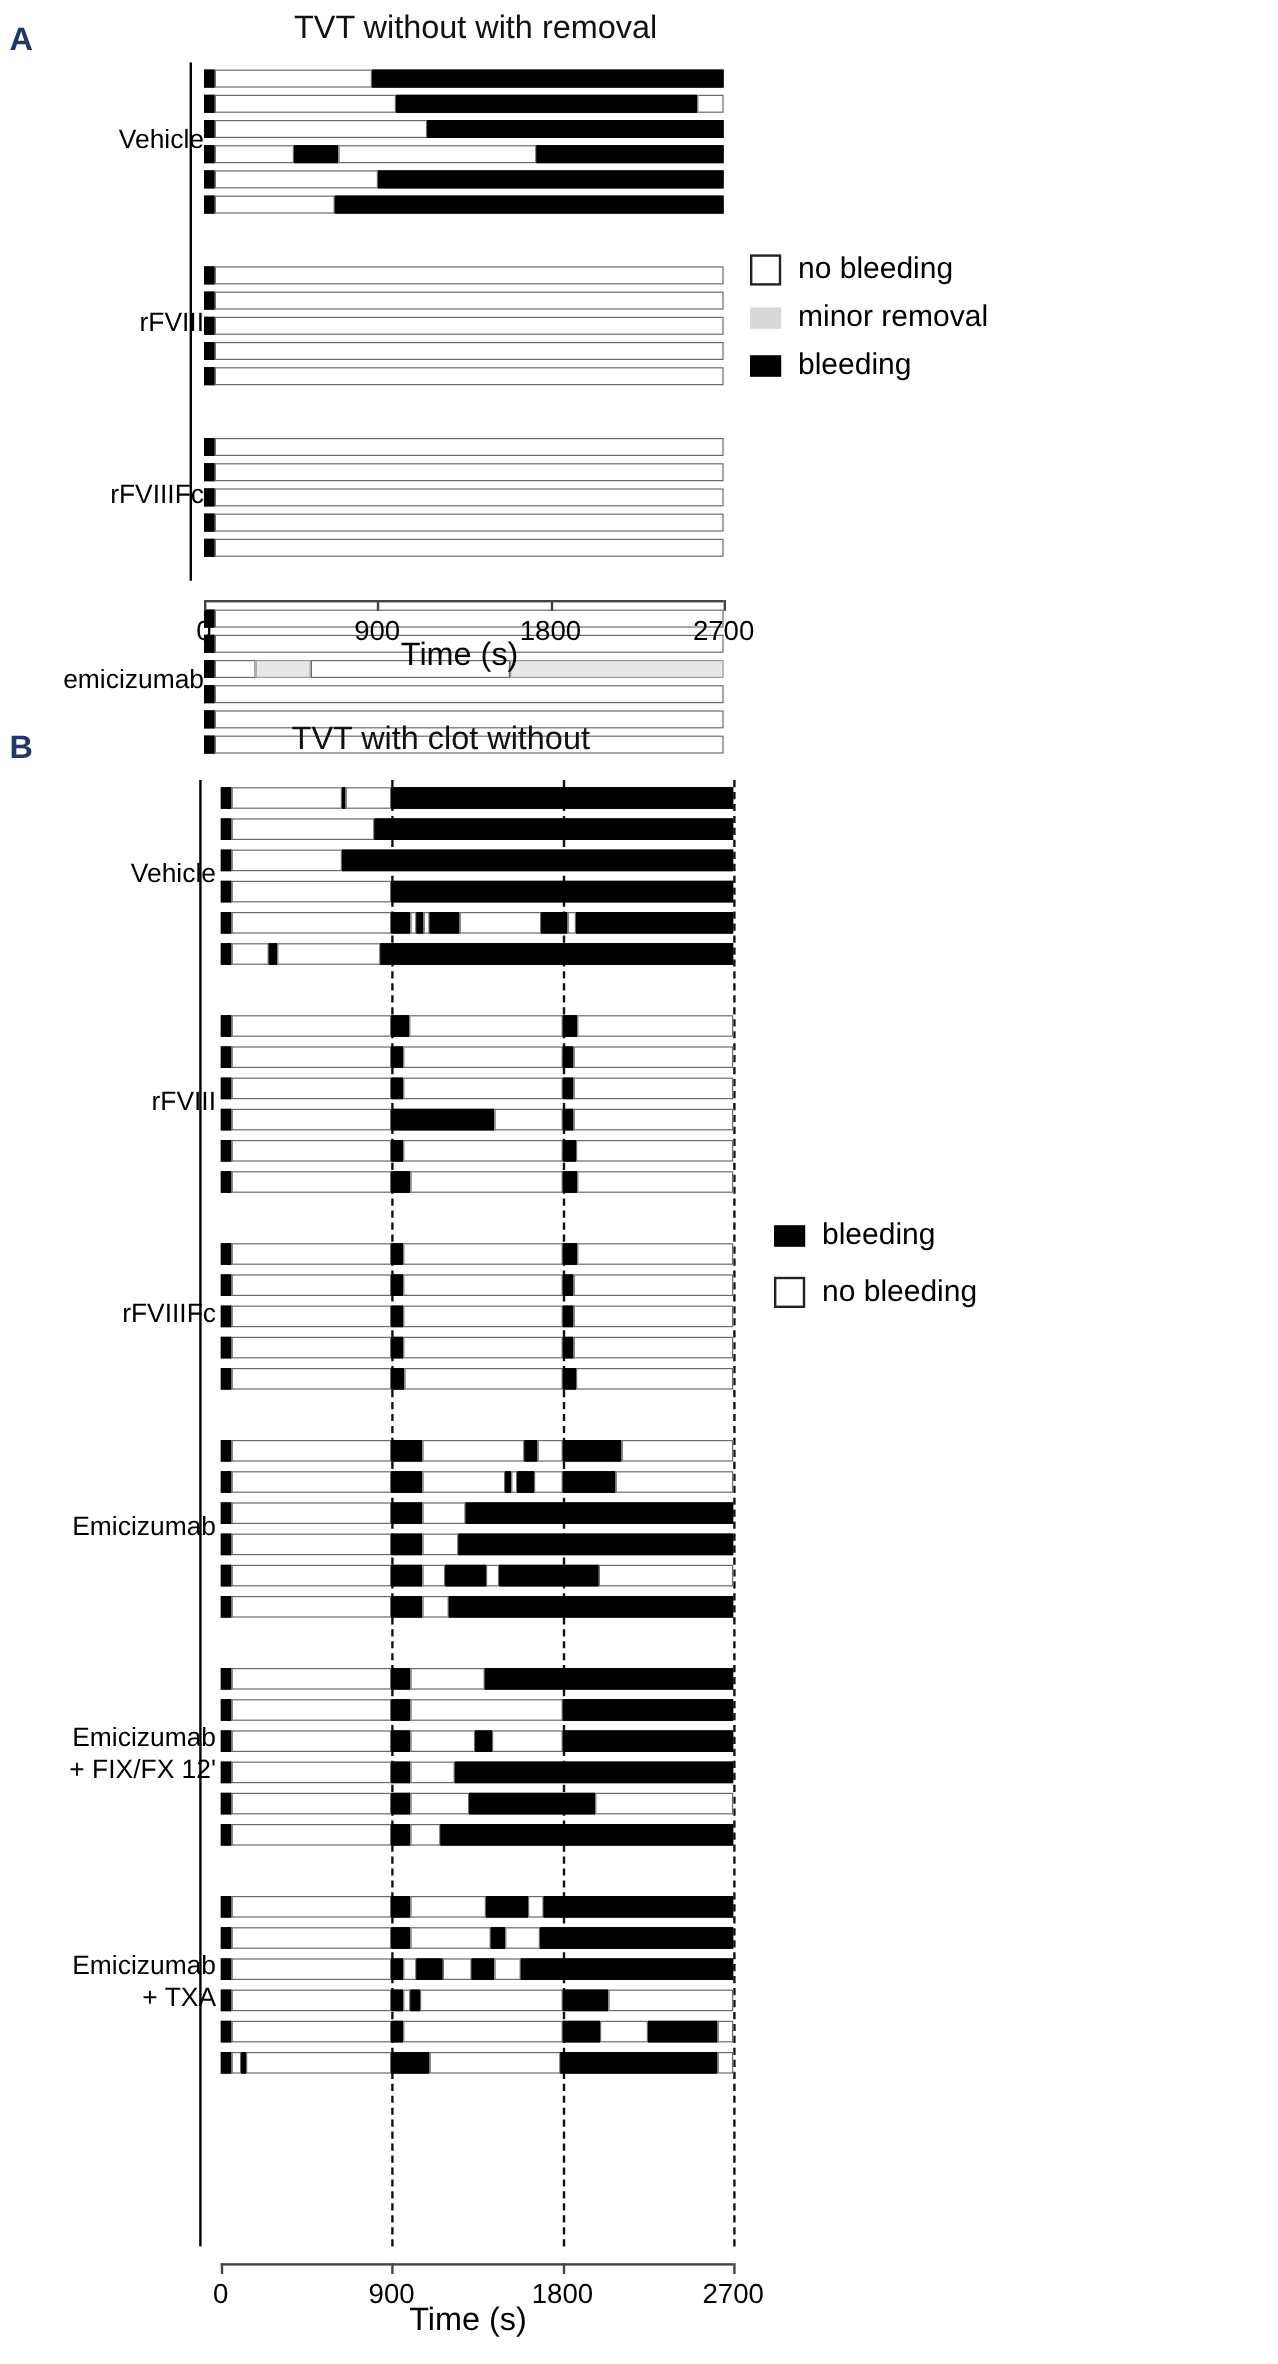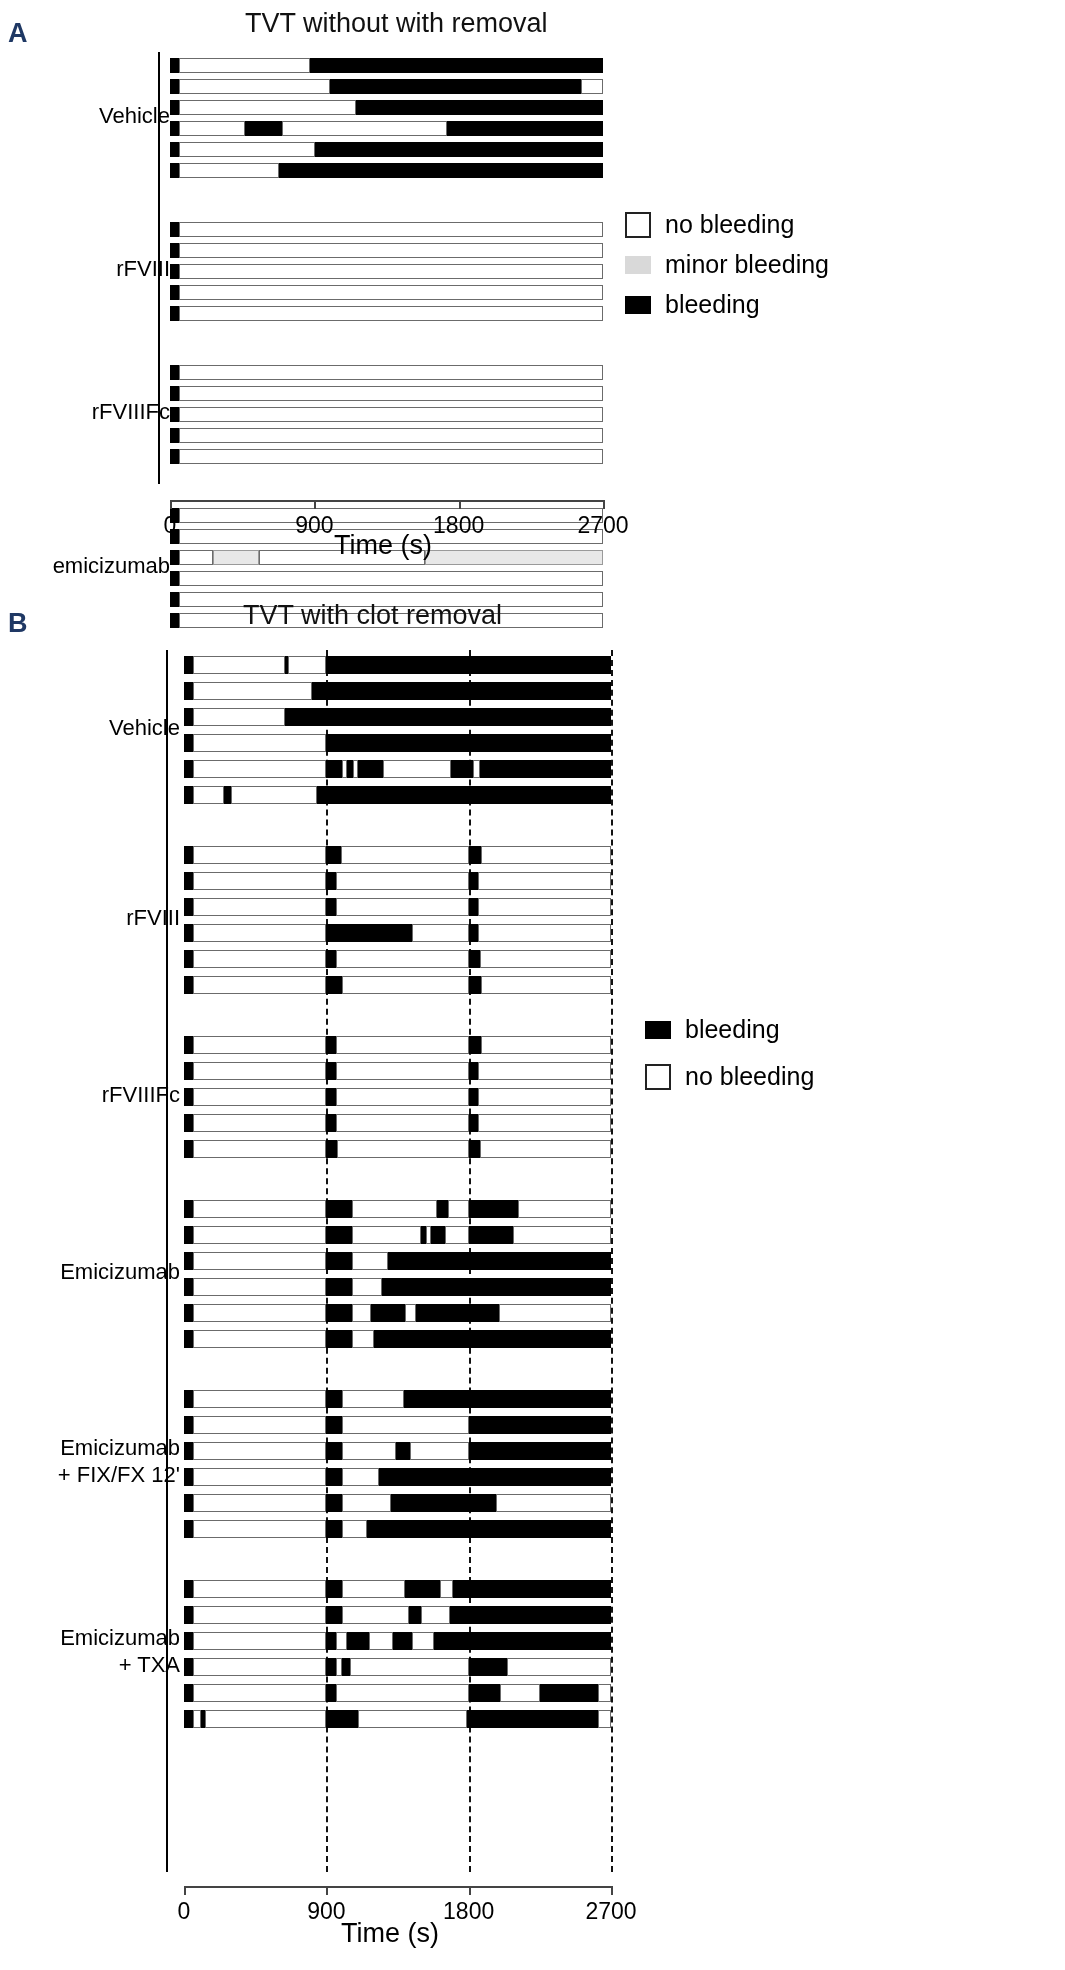--- a/index.html
+++ b/index.html
@@ -162,32 +162,32 @@
     </div>
   <div class="axis-title" style="left:238px;top:530px;width:290px;">Time (s)</div>
 
   <div class="legend" style="left:625px;top:210px;">
     <div class="legend-row">
       <span class="swatch none"></span>
       <span class="legend-label">no bleeding</span>
     </div>
     <div class="legend-row">
       <span class="swatch minor"></span>
-      <span class="legend-label">minor bleeding</span>
+      <span class="legend-label">minor removal</span>
     </div>
     <div class="legend-row">
       <span class="swatch bleed"></span>
       <span class="legend-label">bleeding</span>
     </div>
   </div>
 </div>
 
 <div class="panel">
   <div class="panel-letter" style="left:8px;top:608px;">B</div>
-  <div class="panel-title" style="left:243px;top:600px;">TVT with clot removal</div>
+  <div class="panel-title" style="left:243px;top:600px;">TVT with clot without</div>
   <div class="plot" id="plotB" style="left:166px;top:650px;width:445px;height:1222px;">
     <div class="axis-vline" style="height:1222px;"></div>
   <div class="gridline" style="left: 160.333px; top: 0px; height: 1222px;"></div>
       <div class="gridline" style="left: 302.667px; top: 0px; height: 1222px;"></div>
       <div class="gridline" style="left: 445px; top: 0px; height: 1222px;"></div>
       <div class="track" style="left: 0px; top: 6px; height: 18px; width: 445px;">
         <div class="seg bleed" style="left: 18px; width: 8.69815px;"></div>
         <div class="seg none" style="left: 26.6981px; width: 92.5167px;"></div>
         <div class="seg bleed" style="left: 119.215px; width: 3.16296px;"></div>
         <div class="seg none" style="left: 122.378px; width: 37.9556px;"></div>

